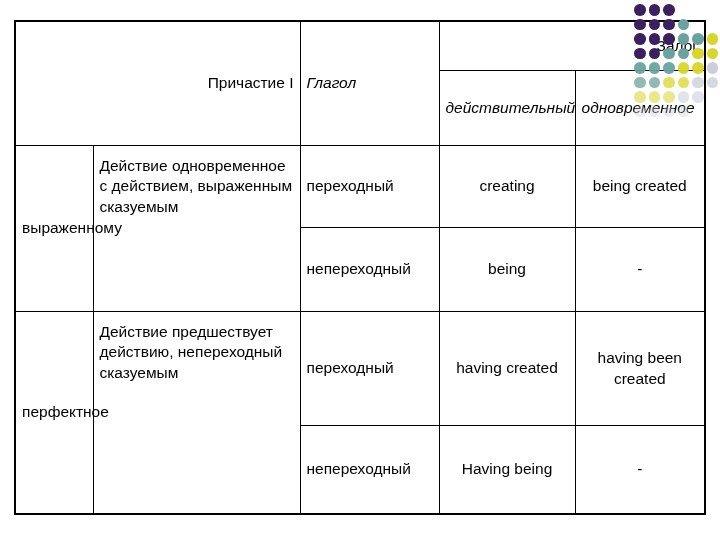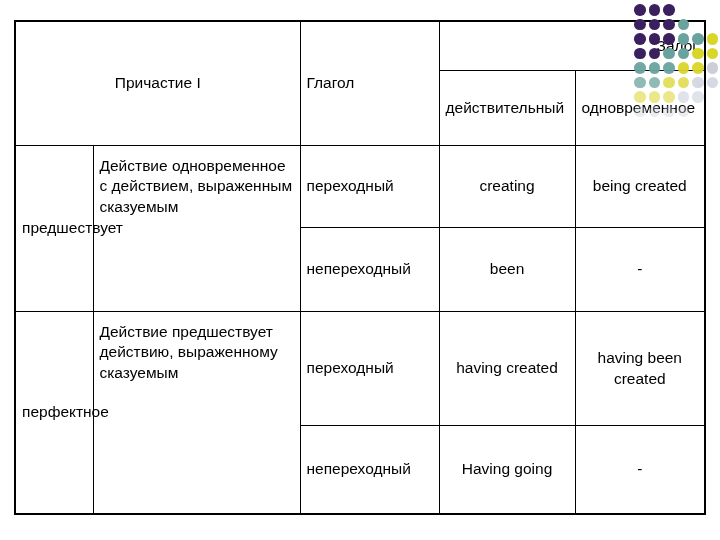--- a/index.html
+++ b/index.html
@@ -52,25 +52,25 @@
   .col-a { width: 78px; }
   .col-b { width: 207px; }
   .col-c { width: 139px; }
   .col-d { width: 136px; }
   .col-e { width: 130px; }
 
   
   #grammar-table { border: 2px solid #000; }
   #grammar-table td.edge-top    { border-top-width: 2px; }
   #grammar-table td.edge-bottom { border-bottom-width: 2px; }
-  #grammar-table td.edge-left   { border-left-width: 2px; }
+  #grammar-table td.edge-left   { border-left-width: 2px; text-align: right; }
   #grammar-table td.edge-right  { border-right-width: 2px; }
   .hdr-center { text-align: center; }
   .hdr-zalog  { text-align: right; padding-right: 36px; }
-  .hdr-left   { text-align: left; }
+  .hdr-left   { text-align: left; font-style: italic; }
 
   .cell-left   { text-align: left; margin-left: 43px; }
 
   .eng {
     color: #22c022;
     text-align: center;
     margin-left: 12px;
   }
   .row-1 { height: 82px; }
   .row-2 { height: 84px; }
@@ -137,38 +137,38 @@
       <td class="hdr-center edge-top edge-left" colspan="2" rowspan="2">Причастие I</td>
       <td class="hdr-left edge-top" rowspan="2">Глагол</td>
       <td class="hdr-zalog edge-top edge-right" colspan="2" style="height:44px;">Залог</td>
     </tr>
     <tr>
       <td class="hdr-left" style="height:70px;">действительный</td>
       <td class="hdr-left edge-right">одновременное</td>
     </tr>
 
     <tr class="row-1">
-      <td class="cell-left edge-left" rowspan="2">предшествует</td>
+      <td class="cell-left edge-left" rowspan="2">выраженному</td>
       <td class="cell-left" rowspan="2" style="vertical-align:top;padding-top:10px;">Действие одновременное с действием, выраженным сказуемым</td>
       <td class="cell-left">переходный</td>
       <td class="eng">creating</td>
       <td class="eng edge-right">being created</td>
     </tr>
     <tr class="row-2">
       <td class="cell-left">непереходный</td>
-      <td class="eng">been</td>
+      <td class="eng">being</td>
       <td class="eng edge-right">-</td>
     </tr>
 
     <tr class="row-3">
       <td class="cell-left edge-left" rowspan="2">перфектное</td>
-      <td class="cell-left" rowspan="2" style="vertical-align:top;padding-top:10px;">Действие предшествует действию, выраженному сказуемым</td>
+      <td class="cell-left" rowspan="2" style="vertical-align:top;padding-top:10px;">Действие предшествует действию, непереходный сказуемым</td>
       <td class="cell-left">переходный</td>
       <td class="eng">having created</td>
       <td class="eng edge-right">having been created</td>
     </tr>
     <tr class="row-4">
       <td class="cell-left edge-bottom">непереходный</td>
-      <td class="eng edge-bottom">Having going</td>
+      <td class="eng edge-bottom">Having being</td>
       <td class="eng edge-bottom edge-right">-</td>
     </tr>
   </tbody>
 </table>
 
 </body></html>

